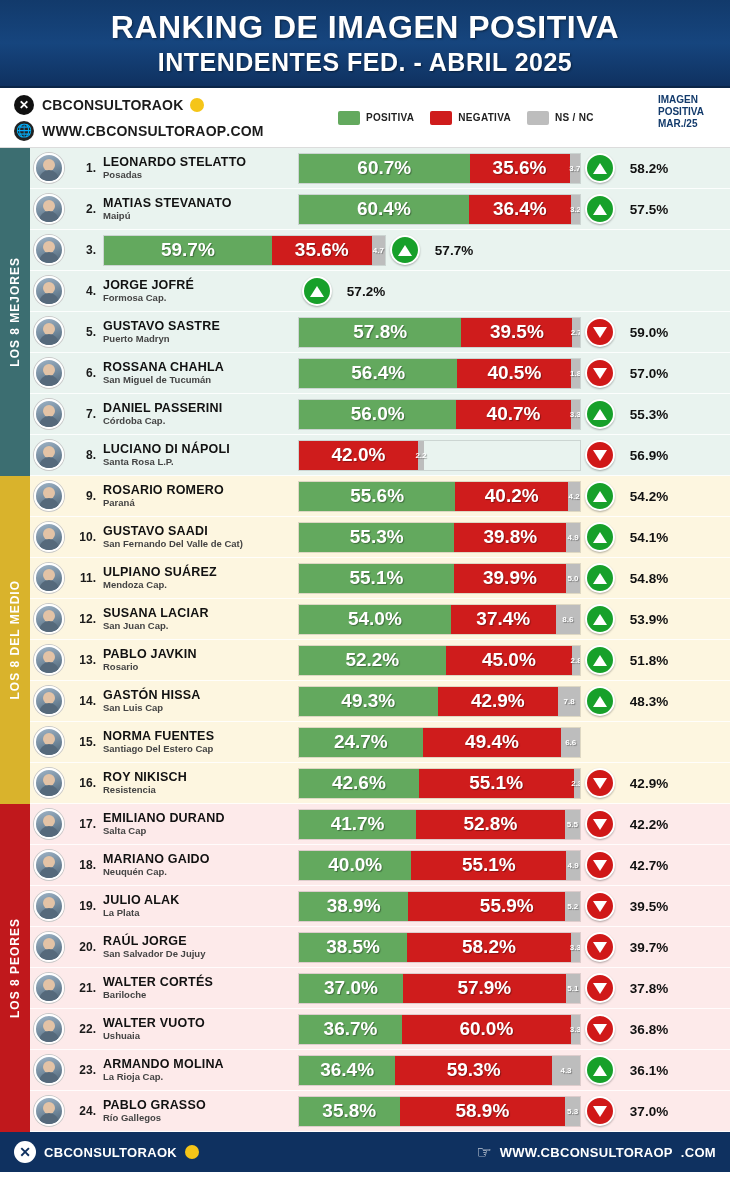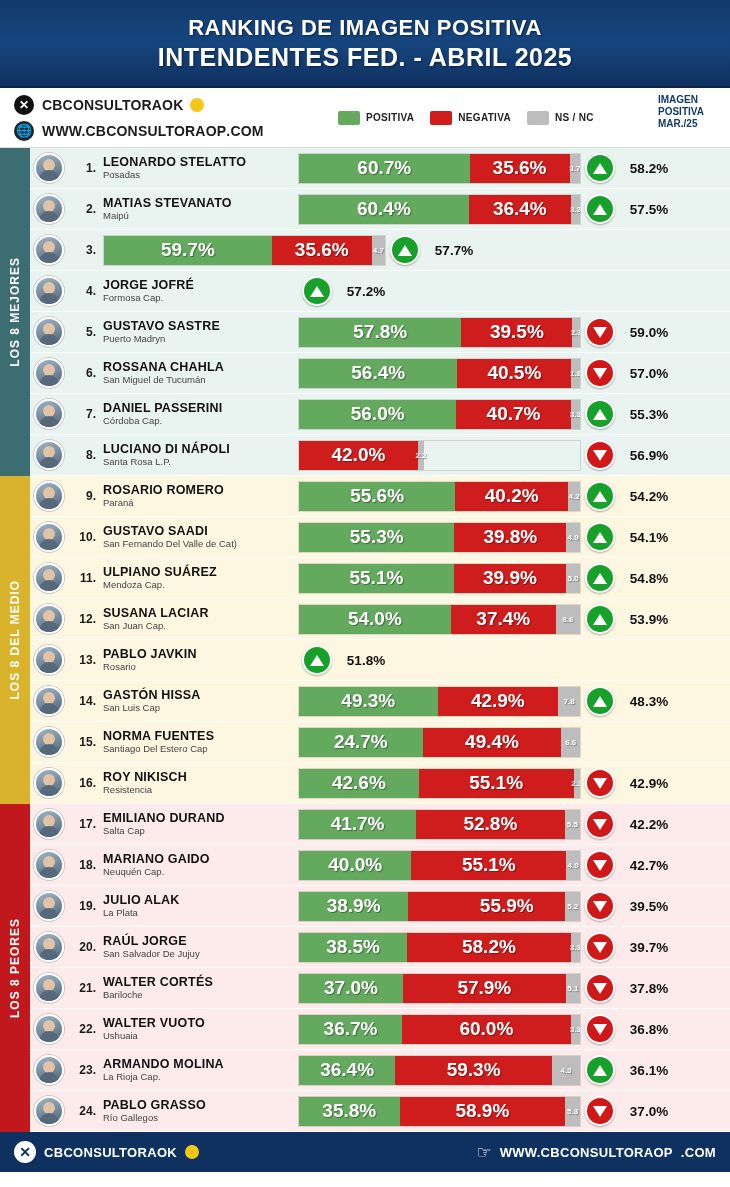--- a/index.html
+++ b/index.html
@@ -15,21 +15,21 @@
   .header {
     height: 88px;
     background: linear-gradient(180deg, #123a6b 0%, #16457e 50%, #0f3160 100%);
     display: flex; flex-direction: column; align-items: center; justify-content: center;
     border-bottom: 2px solid #0b2547;
   }
   .header .line1, .header .line2 {
     color: #ffffff; font-weight: bold; letter-spacing: .5px;
     text-shadow: 1px 1px 2px rgba(0,0,0,.45);
   }
-  .header .line1 { font-size: 22px; }
+  .header .line1 { font-size: 32px; }
   .header .line2 { font-size: 25px; margin-top: 2px; }
 
   
   .subheader {
     height: 60px; background: #ffffff; display: flex; align-items: center;
     padding: 0 8px; position: relative; border-bottom: 1px solid #dcdcdc;
   }
   .brandblock { width: 300px; padding-left: 6px; }
   .brandrow { display: flex; align-items: center; height: 26px; }
   .bicon {
@@ -100,21 +100,21 @@
   }
   .rank {
     width: 26px; text-align: right; font-size: 12px; font-weight: bold;
     color: #1a1a1a; margin-right: 7px; flex: none;
   }
   .names { width: 195px; flex: none; }
   .name {
     font-size: 12.5px; font-weight: bold; color: #111; letter-spacing: .2px;
     line-height: 14px; white-space: nowrap;
   }
-  .city { font-size: 9.5px; font-weight: normal; color: #444; line-height: 12px; }
+  .city { font-size: 9.5px; font-weight: bold; color: #444; line-height: 12px; }
 
   .bar {
     width: 283px; height: 31px; flex: none; display: flex;
     overflow: hidden; border: 1px solid rgba(0,0,0,.12);
   }
   .seg { display: flex; align-items: center; justify-content: center; height: 100%; }
   .seg-pos { background: #63a95e; }
   .seg-neg { background: #cf1c1c; }
   .seg-ns  { background: #bdbdbd; }
   .seg span { color: #fff; font-weight: bold; text-shadow: 1px 1px 1px rgba(0,0,0,.35); }
@@ -472,20 +472,31 @@
             </div>
             <div class="prev">53.9%</div>
           </div>
           <div class="row">
             <div class="avatar"></div>
             <div class="rank">13.</div>
             <div class="names">
               <div class="name">PABLO JAVKIN</div>
               <div class="city">Rosario</div>
             </div>
+            <div class="bar">
+              <div class="seg seg-pos" style="width: 147.726px;">
+                <span>52.2%</span>
+              </div>
+              <div class="seg seg-neg" style="width: 127.35px;">
+                <span>45.0%</span>
+              </div>
+              <div class="seg seg-ns" style="width: 7.924px;">
+                <span>2.8</span>
+              </div>
+            </div>
             <div class="arrow up">
               <i></i>
             </div>
             <div class="prev">51.8%</div>
           </div>
           <div class="row">
             <div class="avatar"></div>
             <div class="rank">14.</div>
             <div class="names">
               <div class="name">GASTÓN HISSA</div>

